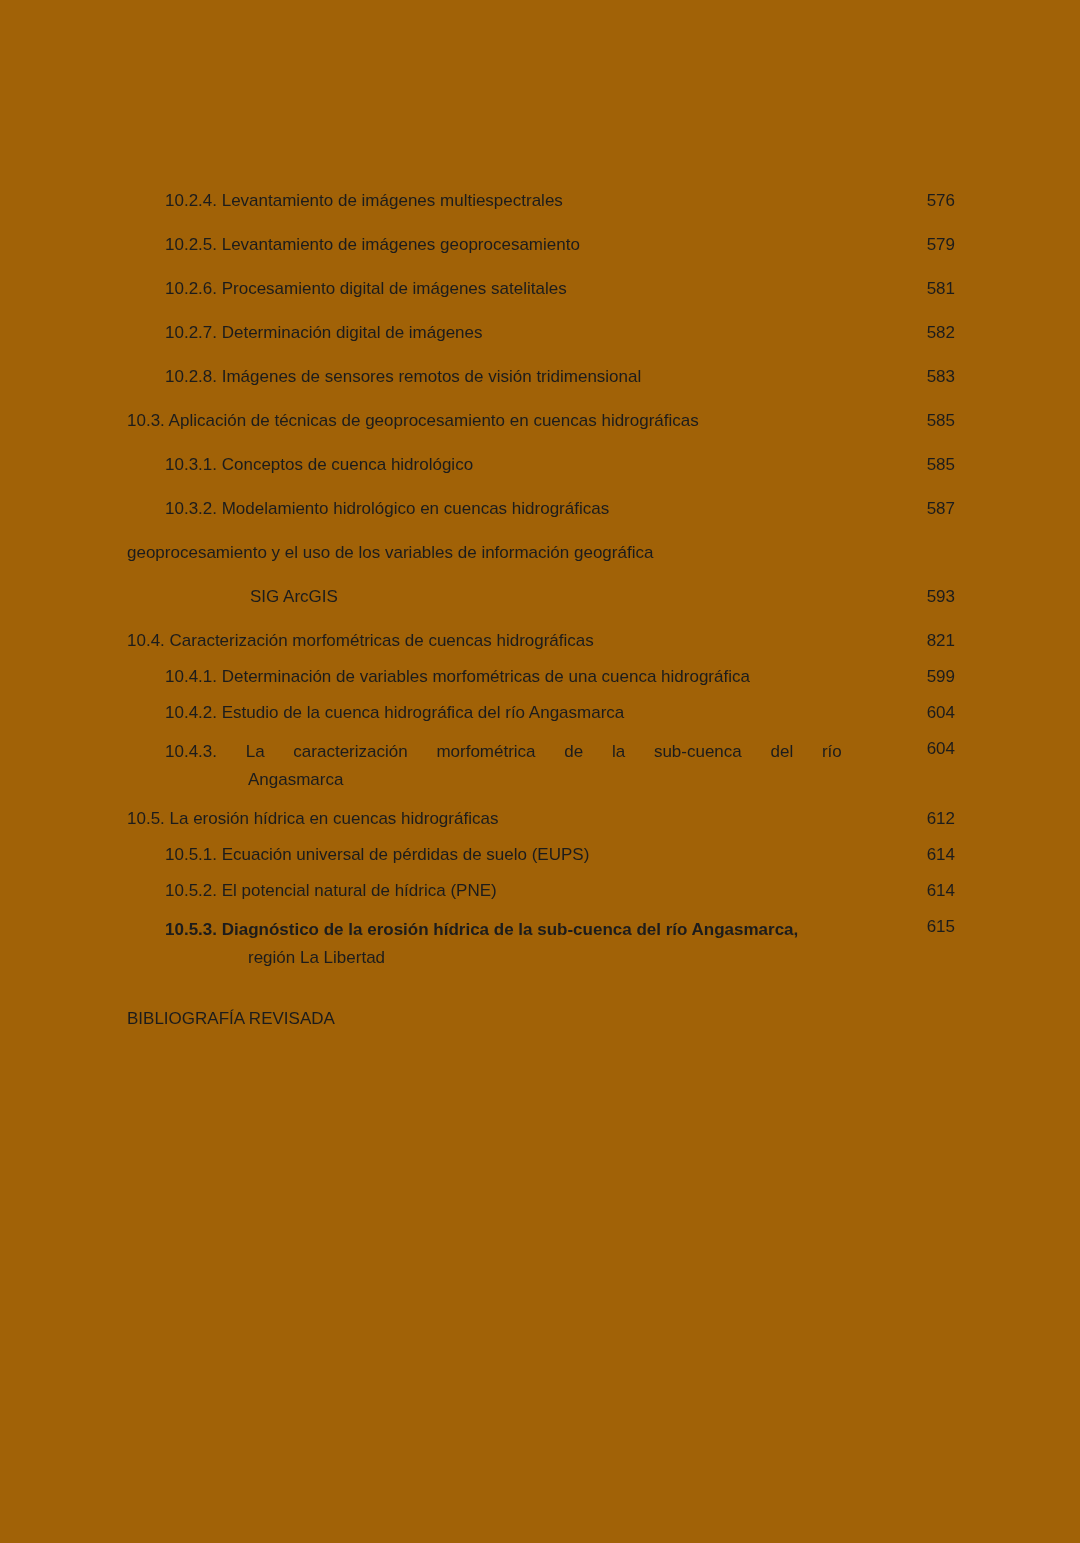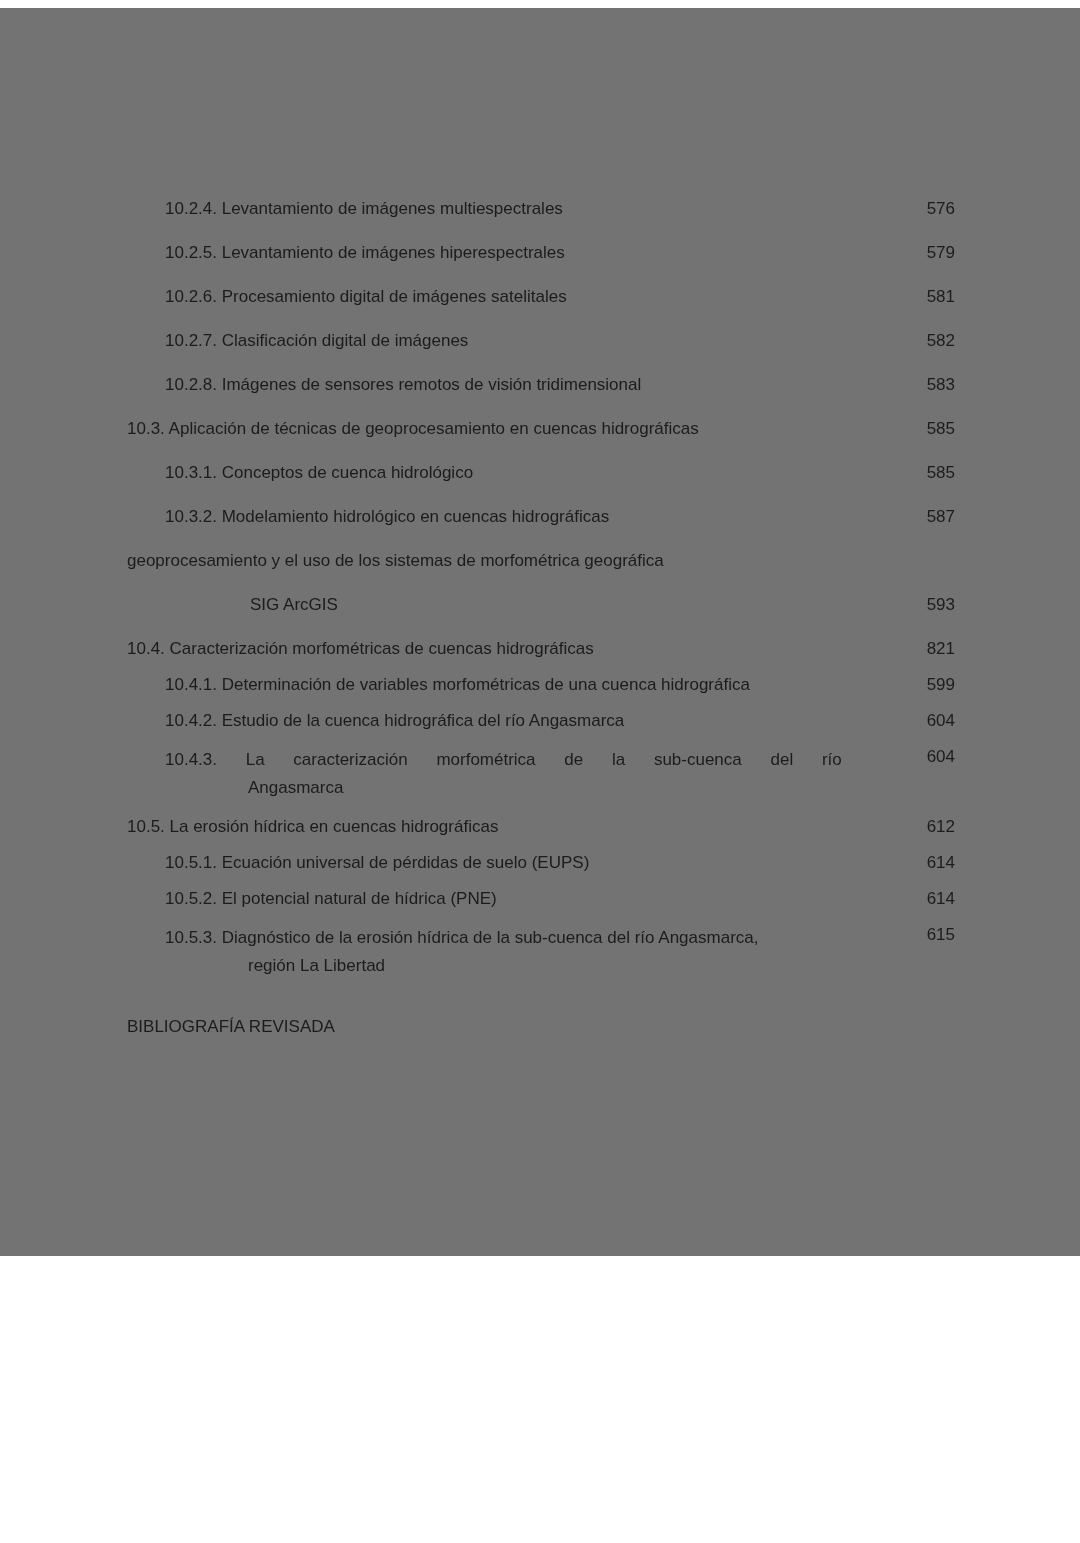--- a/index.html
+++ b/index.html
@@ -3,23 +3,23 @@
 <meta charset="utf-8">
 <style>
   html, body {
     margin: 0;
     padding: 0;
     background: #ffffff;
   }
   .doc-page {
     position: relative;
     width: 1080px;
-    height: 1248px;
-    margin: 8px auto;
-    background: #737373;
+    height: 1543px;
+    margin: 0 auto;
+    background: #a16207;
     box-sizing: border-box;
     padding: 190px 125px 0 127px;
     font-family: "Liberation Sans", sans-serif;
     font-size: 17px;
     color: #1c1c1c;
     overflow: hidden;
   }
   .toc-row {
     display: flex;
     justify-content: space-between;
@@ -65,31 +65,31 @@
 <body>
 
 <div class="doc-page">
 
   <div class="toc-row">
     <span class="entry-text indent-a">10.2.4. Levantamiento de imágenes multiespectrales</span>
     <span class="page-num">576</span>
   </div>
 
   <div class="toc-row">
-    <span class="entry-text indent-a">10.2.5. Levantamiento de imágenes hiperespectrales</span>
+    <span class="entry-text indent-a">10.2.5. Levantamiento de imágenes geoprocesamiento</span>
     <span class="page-num">579</span>
   </div>
 
   <div class="toc-row">
     <span class="entry-text indent-a">10.2.6. Procesamiento digital de imágenes satelitales</span>
     <span class="page-num">581</span>
   </div>
 
   <div class="toc-row">
-    <span class="entry-text indent-a">10.2.7. Clasificación digital de imágenes</span>
+    <span class="entry-text indent-a">10.2.7. Determinación digital de imágenes</span>
     <span class="page-num">582</span>
   </div>
 
   <div class="toc-row">
     <span class="entry-text indent-a">10.2.8. Imágenes de sensores remotos de visión tridimensional</span>
     <span class="page-num">583</span>
   </div>
 
   <div class="toc-row">
     <span class="entry-text indent-b">10.3. Aplicación de técnicas de geoprocesamiento en cuencas hidrográficas</span>
@@ -101,21 +101,21 @@
     <span class="page-num">585</span>
   </div>
 
   <div class="toc-row">
     <span class="entry-text indent-a">10.3.2. Modelamiento hidrológico en cuencas hidrográficas</span>
     <span class="page-num">587</span>
   </div>
 
 
   <div class="toc-row">
-    <span class="entry-text indent-b">geoprocesamiento y el uso de los sistemas de morfométrica geográfica</span>
+    <span class="entry-text indent-b">geoprocesamiento y el uso de los variables de información geográfica</span>
     <span class="page-num"></span>
   </div>
 
   <div class="toc-row">
     <span class="entry-text indent-c">SIG ArcGIS</span>
     <span class="page-num">593</span>
   </div>
 
   <div class="toc-row tight">
     <span class="entry-text indent-b">10.4. Caracterización morfométricas de cuencas hidrográficas</span>
@@ -150,21 +150,21 @@
     <span class="page-num">614</span>
   </div>
 
   <div class="toc-row tight">
     <span class="entry-text indent-a">10.5.2. El potencial natural de hídrica (PNE)</span>
     <span class="page-num">614</span>
   </div>
 
   <div class="toc-row tight two-line">
     <span class="lines indent-a">
-      <span style="display:block;">10.5.3. Diagnóstico de la erosión hídrica de la sub-cuenca del río Angasmarca,</span>
+      <span style="display:block;font-weight:bold;">10.5.3. Diagnóstico de la erosión hídrica de la sub-cuenca del río Angasmarca,</span>
       <span class="second-line" style="display:block;">región La Libertad</span>
     </span>
     <span class="page-num">615</span>
   </div>
 
   <div class="bibliography">BIBLIOGRAFÍA REVISADA</div>
 
 </div>
 
 </body></html>

